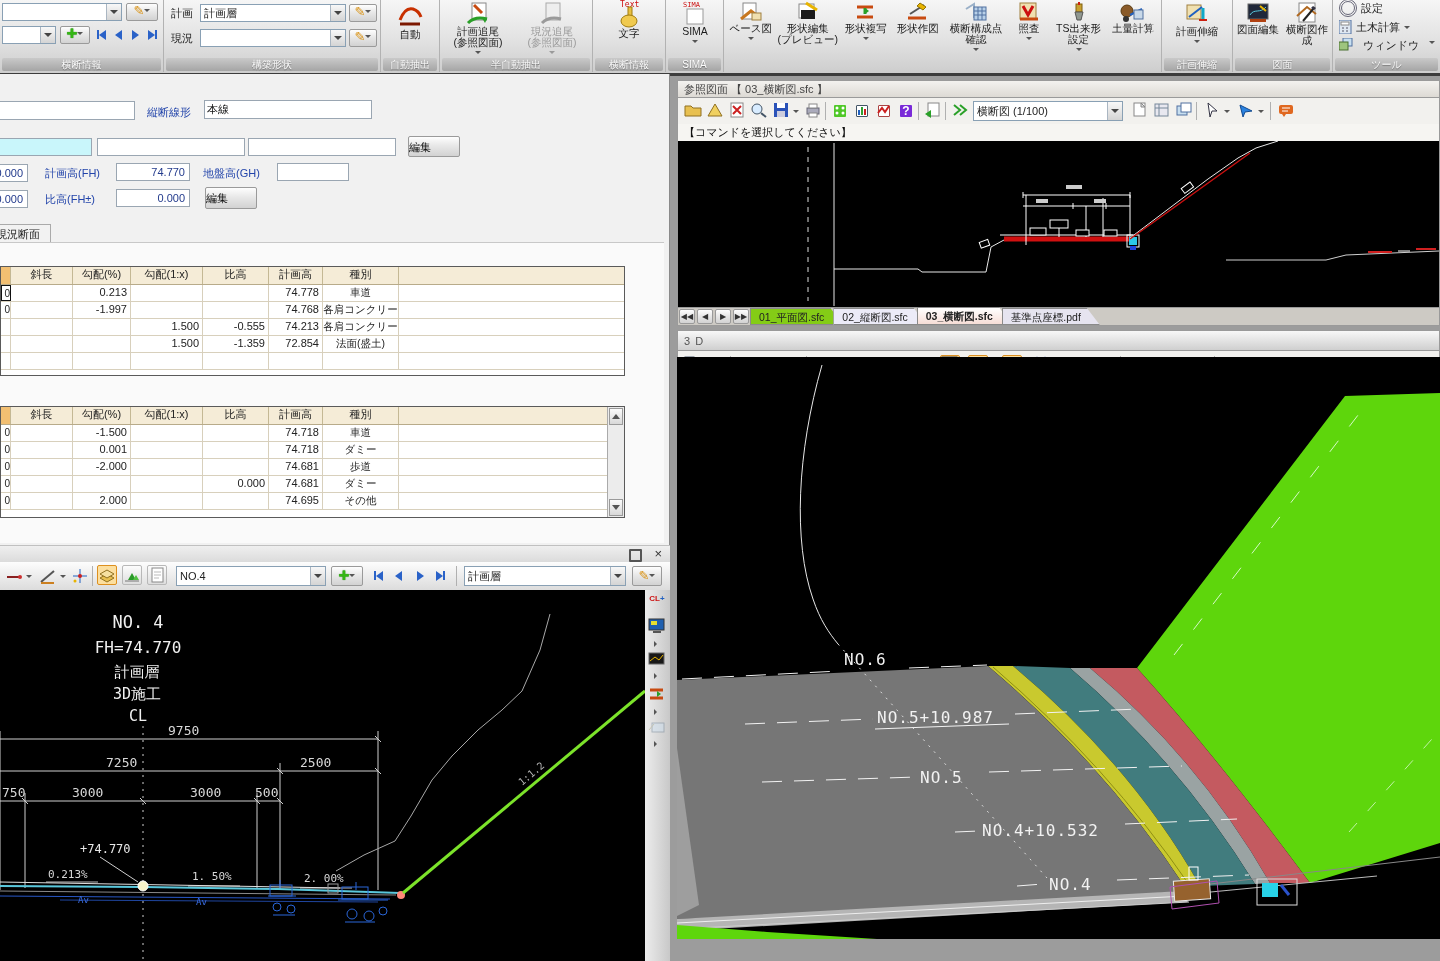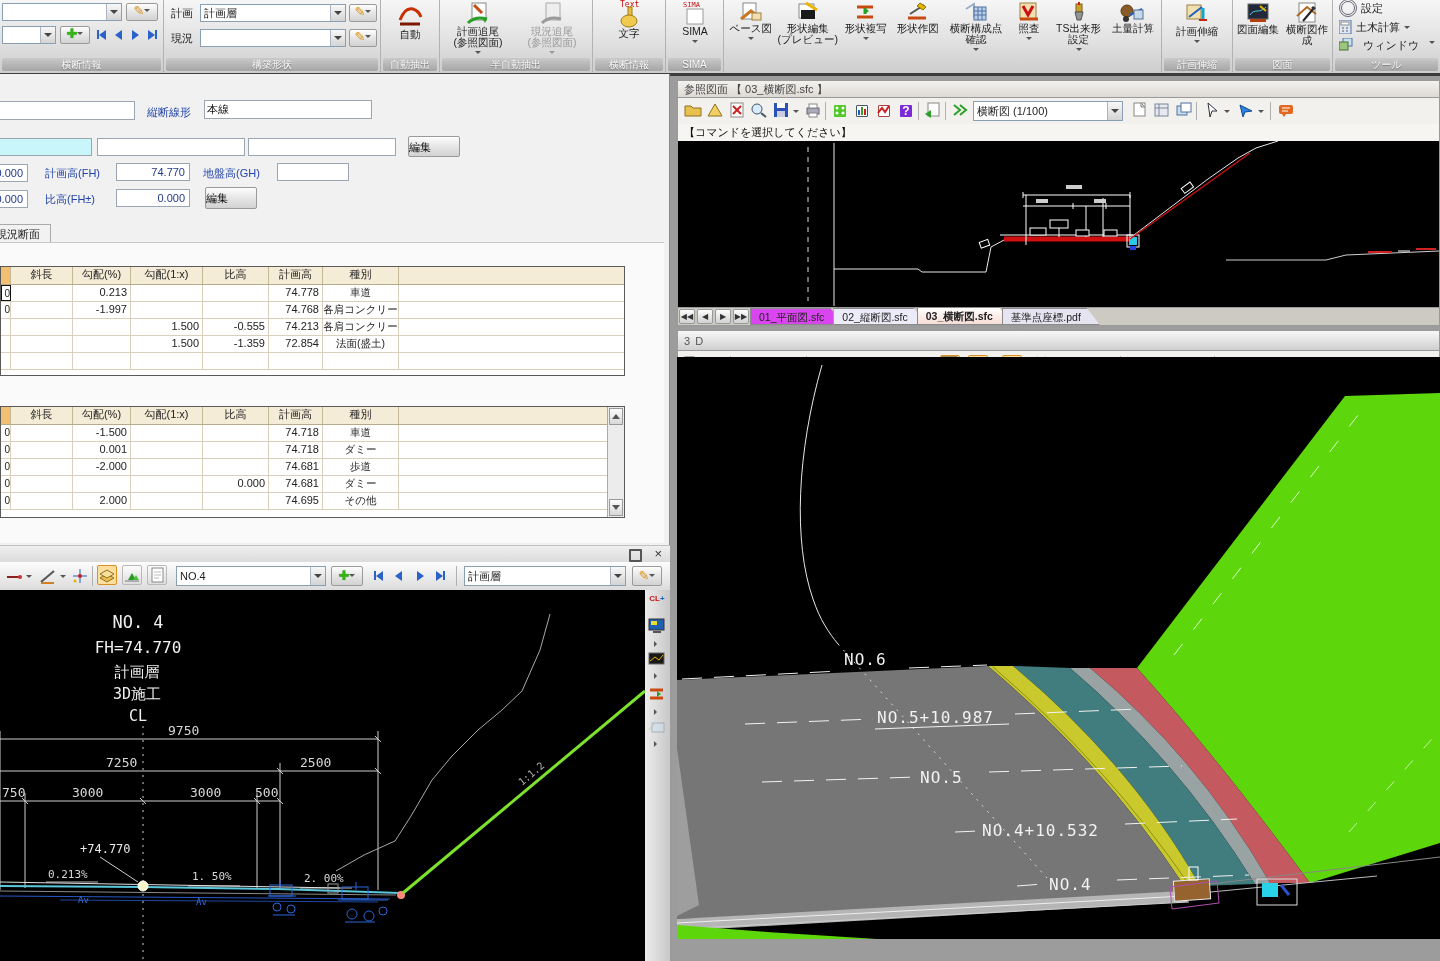--- a/index.html
+++ b/index.html
@@ -799,21 +799,21 @@
     </span>
   <span class="tnav btn3d">
       <span>◀</span>
     </span>
   <span class="tnav btn3d">
       <span>▶</span>
     </span>
   <span class="tnav btn3d">
       <span>▶▶</span>
     </span>
-  <span class="dtab" style="background:#d946ef">01_平面図.sfc</span>
+  <span class="dtab" style="background:#84cc16">01_平面図.sfc</span>
   <span class="dtab" style="background:#ecebf8">02_縦断図.sfc</span>
   <span class="dtab active">03_横断図.sfc</span>
   <span class="dtab" style="background:#e6e4f0">基準点座標.pdf</span>
 </div>
 
 <div class="winbar abs" style="left:677px;top:330px;width:763px;height:21px;background:linear-gradient(#f8f8f8,#cfcfcf)">
   <span style="color:#555;letter-spacing:1px">3 D</span>
 </div>
 <div id="t3d-toolbar" class="abs" style="left:677px;top:351px;width:763px;height:28px">
   <span class="mi" style="left:5px;top:4px"><svg width="18" height="16">

